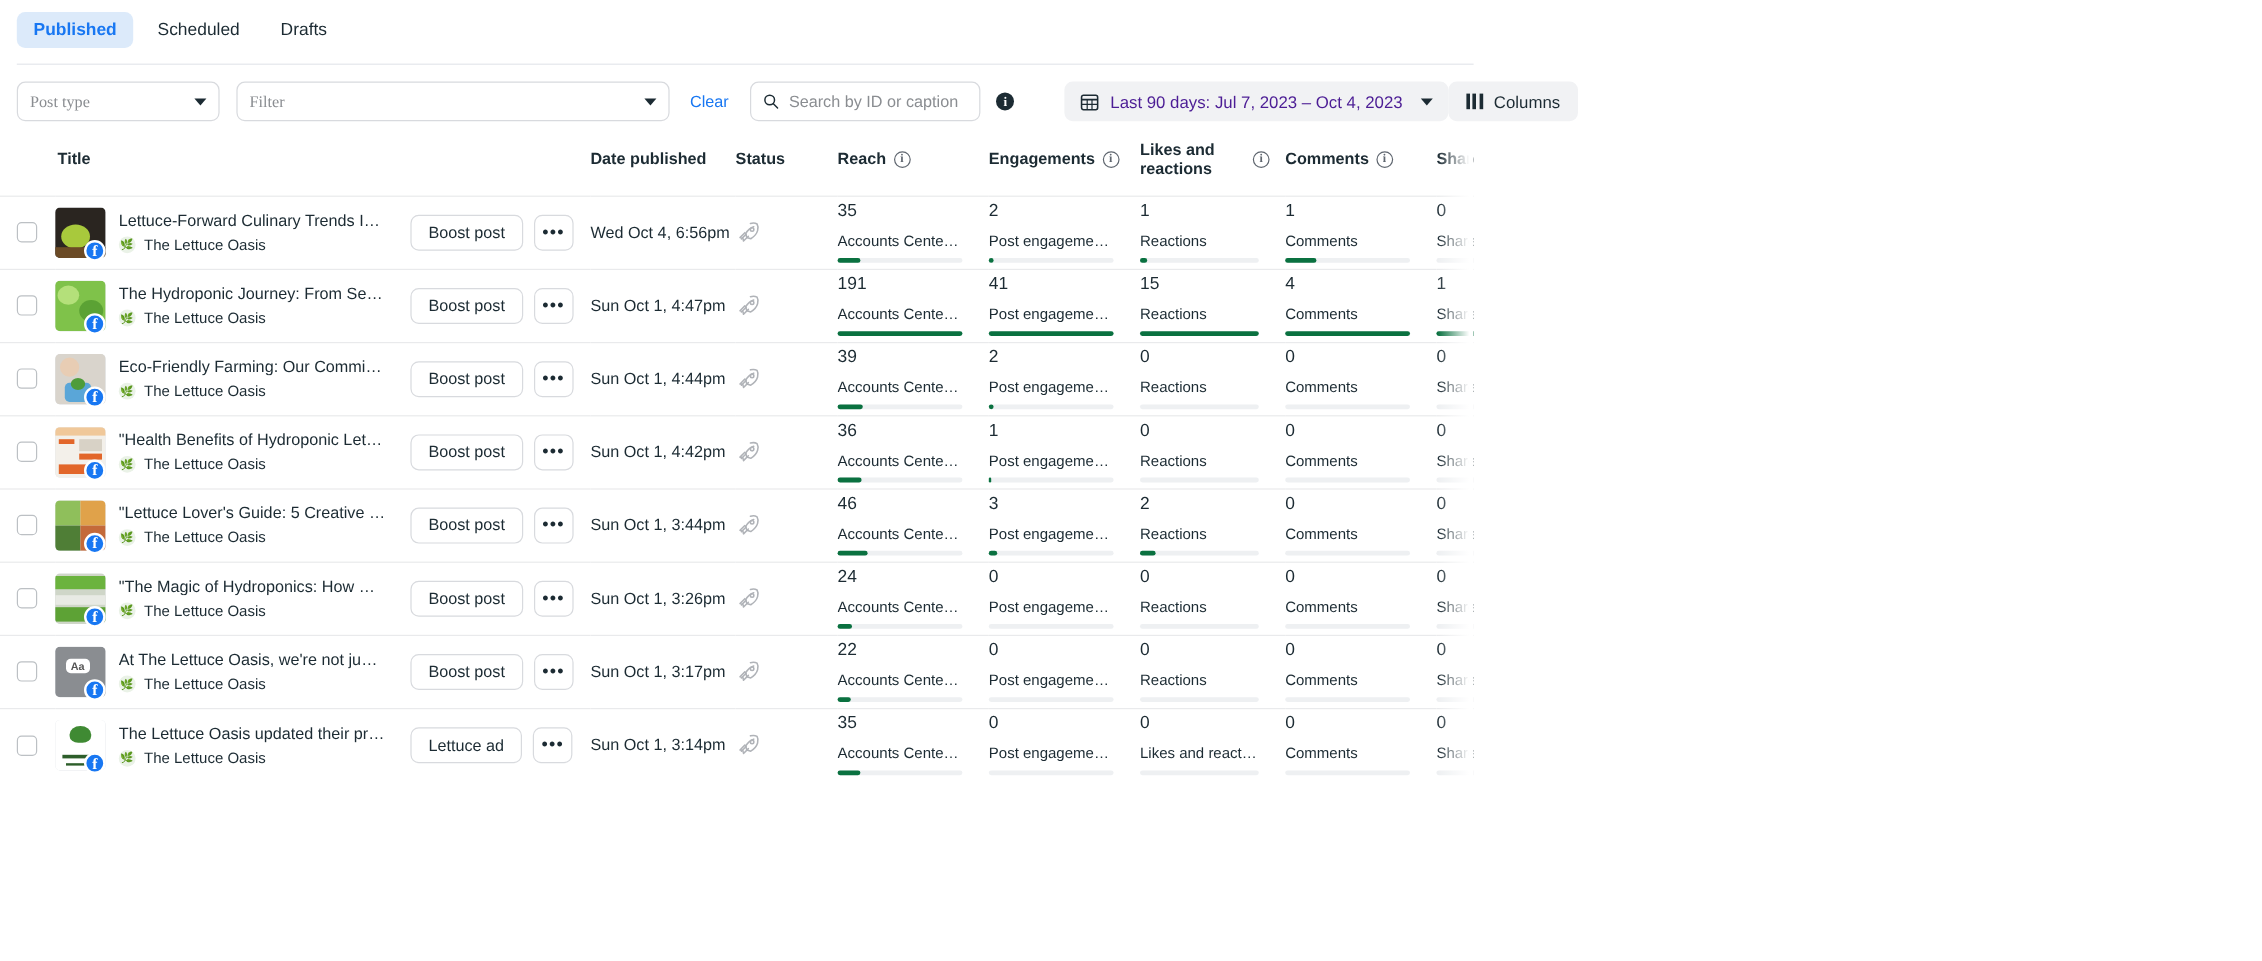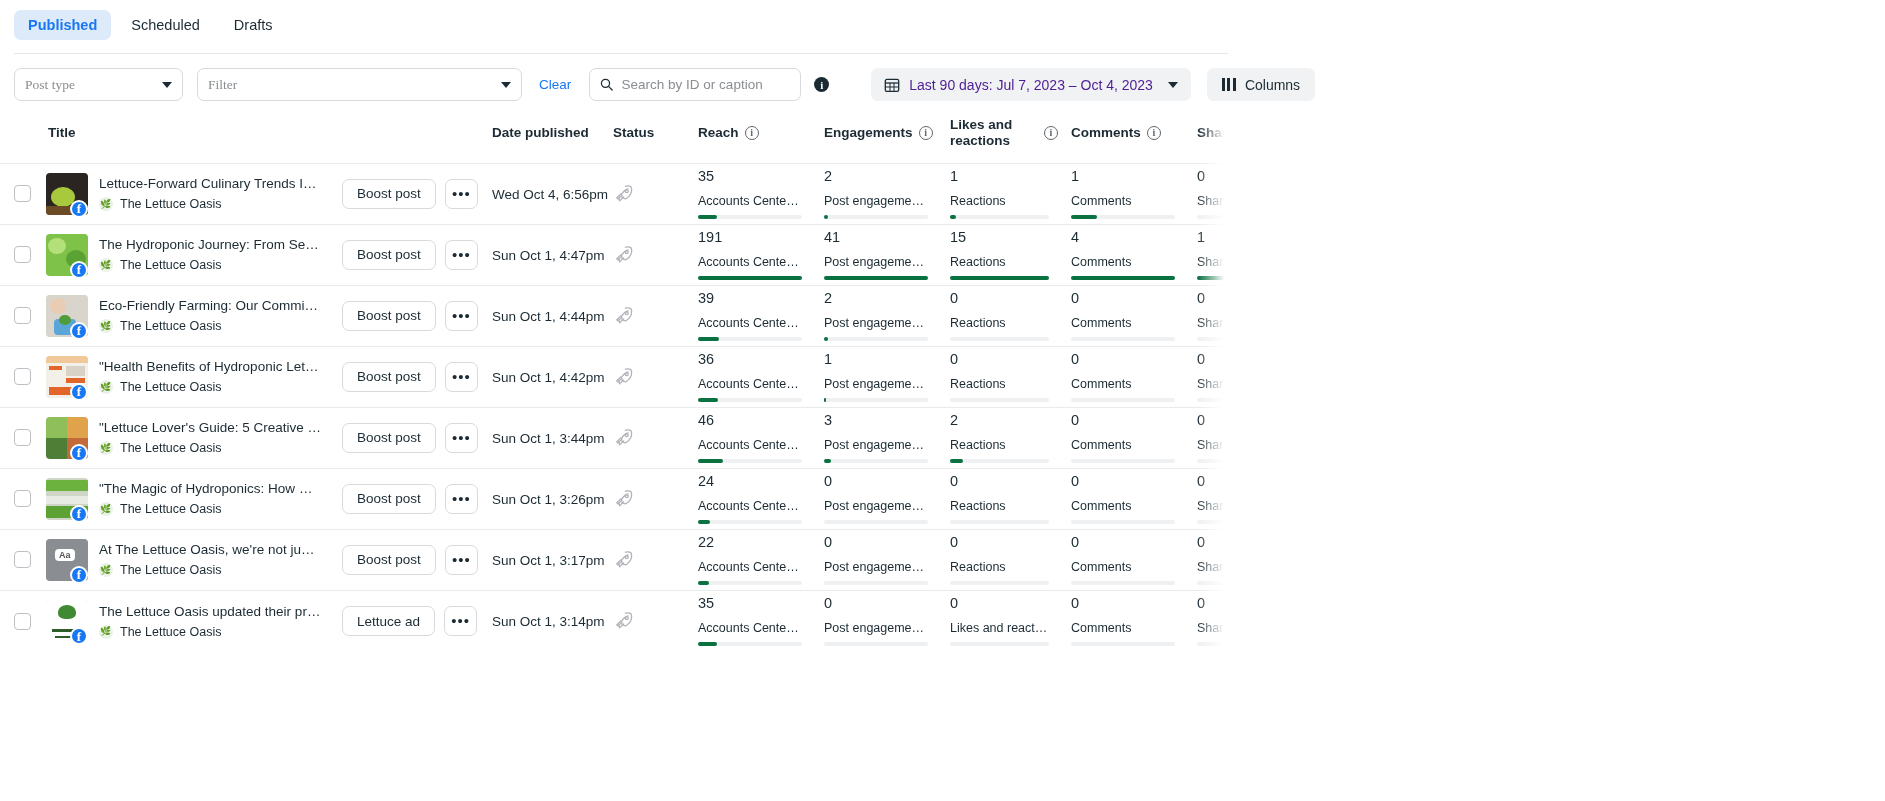--- a/index.html
+++ b/index.html
@@ -41,29 +41,29 @@
     padding: 0 10px; position: relative; cursor: pointer;
   }
   .select-box .ph { font-size: 13.5px; color: #8a8d91; font-family: Liberation Serif, serif; }
   .caret {
     width: 0; height: 0; margin-left: auto;
     border-left: 5.5px solid transparent;
     border-right: 5.5px solid transparent;
     border-top: 6.5px solid #1c2b33;
   }
   #posttype-select { width: 169px; }
-  #filter-select { width: 325px; margin-left: 14px; }
+  #filter-select { width: 361px; margin-left: 14px; }
 
   .clear-link {
     font-size: 13.5px; color: #1877f2; margin-left: 17px;
     cursor: pointer; white-space: nowrap;
   }
 
   .search-box {
-    margin-left: 18px; width: 212px; height: 33px;
+    margin-left: 18px; width: 192px; height: 33px;
     border: 1px solid #d8dade; border-radius: 7px; background: #fff;
     display: flex; align-items: center; padding: 0 10px; gap: 8px;
   }
   .search-box input {
     border: 0; outline: none; font-size: 13.5px;
     font-family: "Liberation Sans", sans-serif;
     color: #1c2b33; width: 100%; background: transparent;
   }
   .search-box input::placeholder { color: #8a8d91; }
 
@@ -75,21 +75,21 @@
   }
 
   .date-btn {
     margin-left: 42px; height: 33px; background: #f1f2f4;
     border-radius: 7px; display: flex; align-items: center;
     gap: 9px; padding: 0 13px; cursor: pointer;
   }
   .date-btn .lbl { font-size: 14px; color: #4c1d95; white-space: nowrap; }
 
   .columns-btn {
-    margin-left: 16px; height: 33px; background: #f1f2f4;
+    margin-left: 0; height: 33px; background: #f1f2f4;
     border-radius: 7px; display: flex; align-items: center;
     gap: 9px; padding: 0 15px; cursor: pointer;
   }
   .columns-btn .lbl { font-size: 14px; color: #1c2b33; }
   .cols-glyph { display: flex; gap: 2.5px; }
   .cols-glyph i { display: block; width: 3px; height: 13px; background: #1c2b33; }
 
   
   .table-wrap {
     margin-top: 16px; width: 1228px; overflow: hidden; position: relative;

